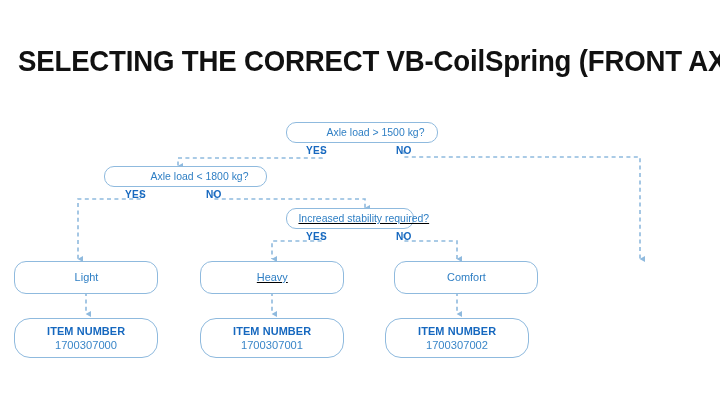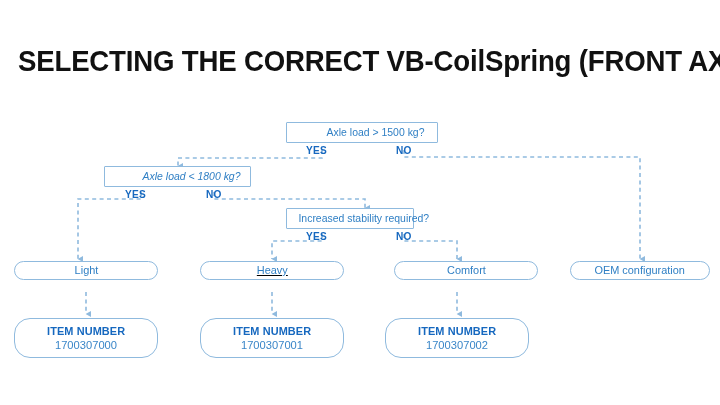--- a/index.html
+++ b/index.html
@@ -51,32 +51,32 @@
     border-radius: 11px;
     background: #ffffff;
     display: flex;
     flex-direction: column;
     align-items: center;
     justify-content: center;
     text-align: center;
   }
   .node.decision {
     height: 21px;
-    border-radius: 1px;
+    border-radius: 10px;
     padding-left: 28px;
   }
   .node-label {
     color: #2f7fc4;
     font-size: 11px;
     line-height: 13px;
     white-space: nowrap;
     transform: scaleX(0.95);
   }
   .node.result {
-    height: 19px;
+    height: 33px;
     border-radius: 12px;
   }
   .node.result .node-label {
     font-size: 11.5px;
   }
 
   .node.item {
     height: 40px;
     border-radius: 16px;
     padding-top: 1px;
@@ -144,47 +144,44 @@
       <path d="M457,292 L457,314" marker-end="url(#arrow)"></path>
     </g>
   </svg>
 
   <div class="node decision" style="left:286px; top:122px; width:152px;">
     <span class="node-label">Axle load &gt; 1500 kg?</span>
   </div>
   <div class="branch" style="left:306px; top:144px;">YES</div>
   <div class="branch" style="left:396px; top:144px;">NO</div>
 
-  <div class="node decision" style="left:104px; top:166px; width:147px;font-style:italic;">
+  <div class="node decision" style="left:104px; top:166px; width:163px;">
     <span class="node-label">Axle load &lt; 1800 kg?</span>
   </div>
   <div class="branch" style="left:125px; top:188px;">YES</div>
   <div class="branch" style="left:206px; top:188px;">NO</div>
 
-  <div class="node decision" style="left:286px; top:208px; width:128px;">
+  <div class="node decision" style="left:286px; top:208px; width:128px;text-decoration:underline;">
     <span class="node-label">Increased stability required?</span>
   </div>
   <div class="branch" style="left:306px; top:230px;">YES</div>
   <div class="branch" style="left:396px; top:230px;">NO</div>
 
   <div class="node result" style="left:14px; top:261px; width:144px;">
     <span class="node-label">Light</span>
   </div>
 
   <div class="node result" style="left:200px; top:261px; width:144px;text-decoration:underline;">
     <span class="node-label">Heavy</span>
   </div>
 
   <div class="node result" style="left:394px; top:261px; width:144px;">
     <span class="node-label">Comfort</span>
   </div>
 
-  <div class="node result" style="left:570px; top:261px; width:140px;">
-    <span class="node-label">OEM configuration</span>
-  </div>
 
   <div class="node item" style="left:14px; top:318px; width:144px;">
     <span class="item-title">ITEM NUMBER</span>
     <span class="item-number">1700307000</span>
   </div>
 
   <div class="node item" style="left:200px; top:318px; width:144px;">
     <span class="item-title">ITEM NUMBER</span>
     <span class="item-number">1700307001</span>
   </div>

